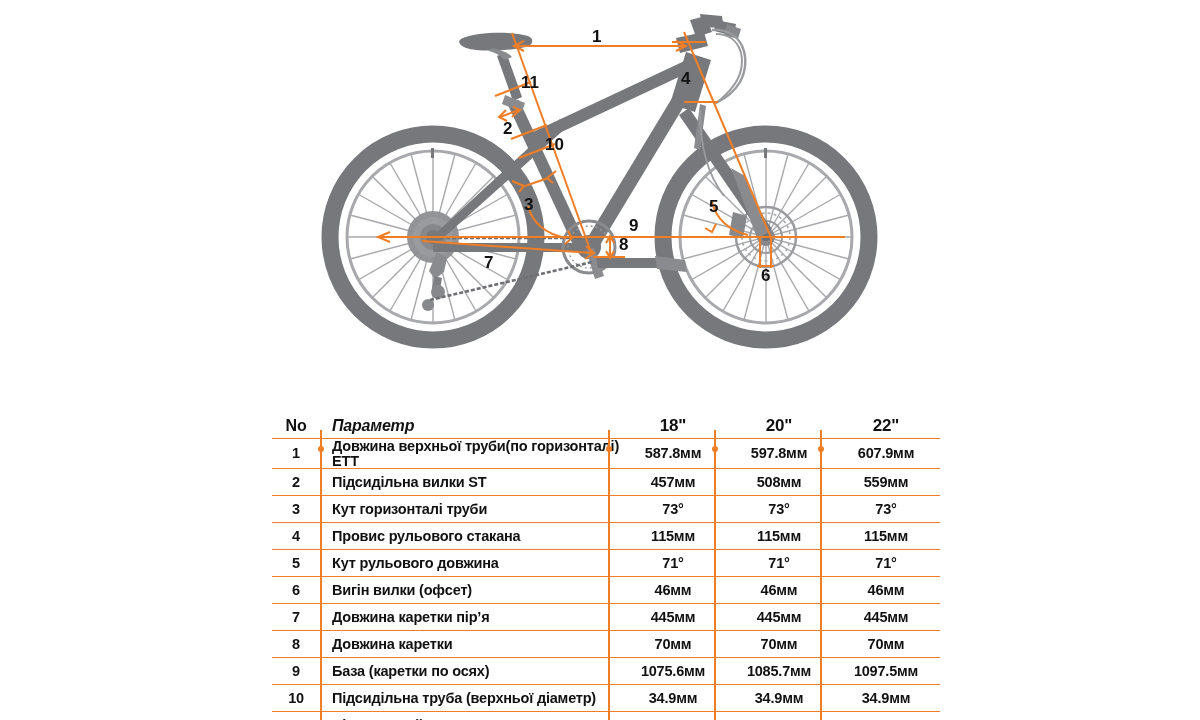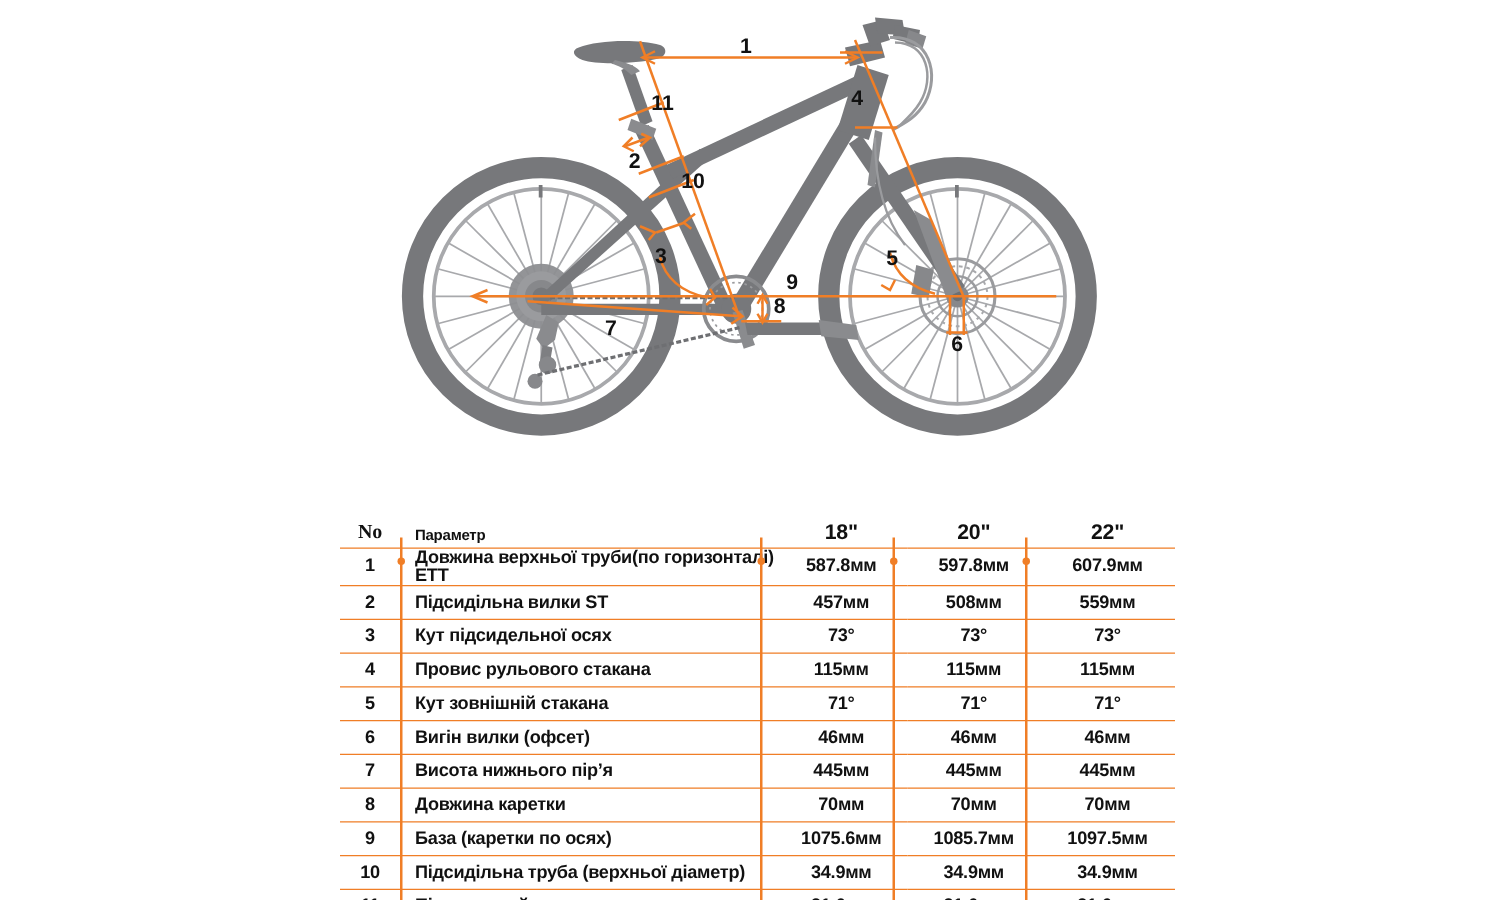--- a/index.html
+++ b/index.html
@@ -43,22 +43,22 @@
     padding-bottom:4px;
   }
   .c-no{width:48px;text-align:center;}
   .c-par{width:288px;text-align:left;padding-left:12px;}
   .c-val{width:106px;text-align:center;}
   .c-val-last{width:108px;text-align:center;}
 
   tbody tr{border-top:1.6px solid #F07E26;}
   tbody tr:last-child{border-bottom:1.6px solid #F07E26;}
   thead tr{border-bottom:1.6px solid #F07E26;}
-  .hdr-par{font-size:12px;}
-  .hdr-no{font-size:16px;font-family:Liberation Serif, serif;}
+  .hdr-par{font-size:16px;font-style:italic;}
+  .hdr-no{font-size:16px;}
   .hdr-size{font-size:17px;}
 
   
   .vdiv{
     position:absolute;
     width:1.6px;background:#F07E26;
     top:26px;height:292px;
   }
   .vdot{
     position:absolute;
@@ -311,49 +311,49 @@
       </tr>
       <tr>
         <td class="c-no num">2</td>
         <td class="c-par">Підсидільна вилки ST</td>
         <td class="c-val">457мм</td>
         <td class="c-val">508мм</td>
         <td class="c-val-last">559мм</td>
       </tr>
       <tr>
         <td class="c-no num">3</td>
-        <td class="c-par">Кут підсидельної осях</td>
+        <td class="c-par">Кут горизонталі труби</td>
         <td class="c-val">73°</td>
         <td class="c-val">73°</td>
         <td class="c-val-last">73°</td>
       </tr>
       <tr>
         <td class="c-no num">4</td>
         <td class="c-par">Провис рульового стакана</td>
         <td class="c-val">115мм</td>
         <td class="c-val">115мм</td>
         <td class="c-val-last">115мм</td>
       </tr>
       <tr>
         <td class="c-no num">5</td>
-        <td class="c-par">Кут зовнішній стакана</td>
+        <td class="c-par">Кут рульового довжина</td>
         <td class="c-val">71°</td>
         <td class="c-val">71°</td>
         <td class="c-val-last">71°</td>
       </tr>
       <tr>
         <td class="c-no num">6</td>
         <td class="c-par">Вигін вилки (офсет)</td>
         <td class="c-val">46мм</td>
         <td class="c-val">46мм</td>
         <td class="c-val-last">46мм</td>
       </tr>
       <tr>
         <td class="c-no num">7</td>
-        <td class="c-par">Висота нижнього пір’я</td>
+        <td class="c-par">Довжина каретки пір’я</td>
         <td class="c-val">445мм</td>
         <td class="c-val">445мм</td>
         <td class="c-val-last">445мм</td>
       </tr>
       <tr>
         <td class="c-no num">8</td>
         <td class="c-par">Довжина каретки</td>
         <td class="c-val">70мм</td>
         <td class="c-val">70мм</td>
         <td class="c-val-last">70мм</td>

